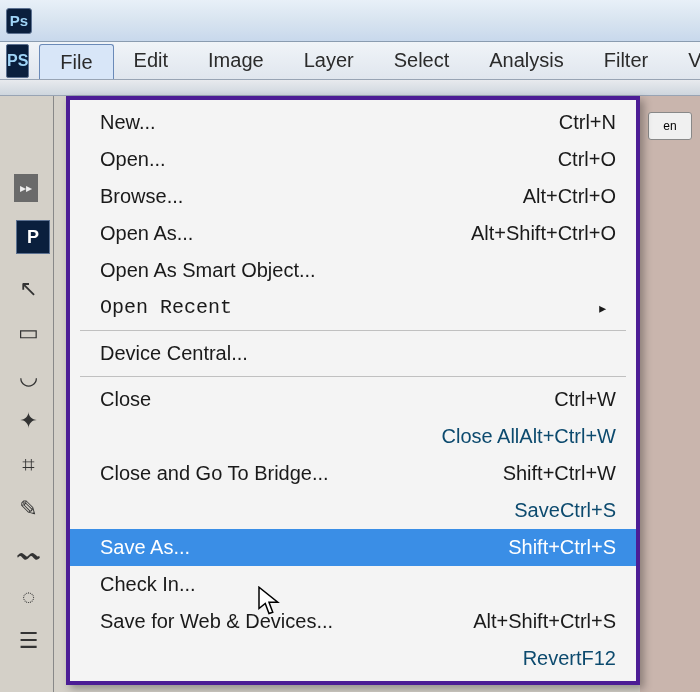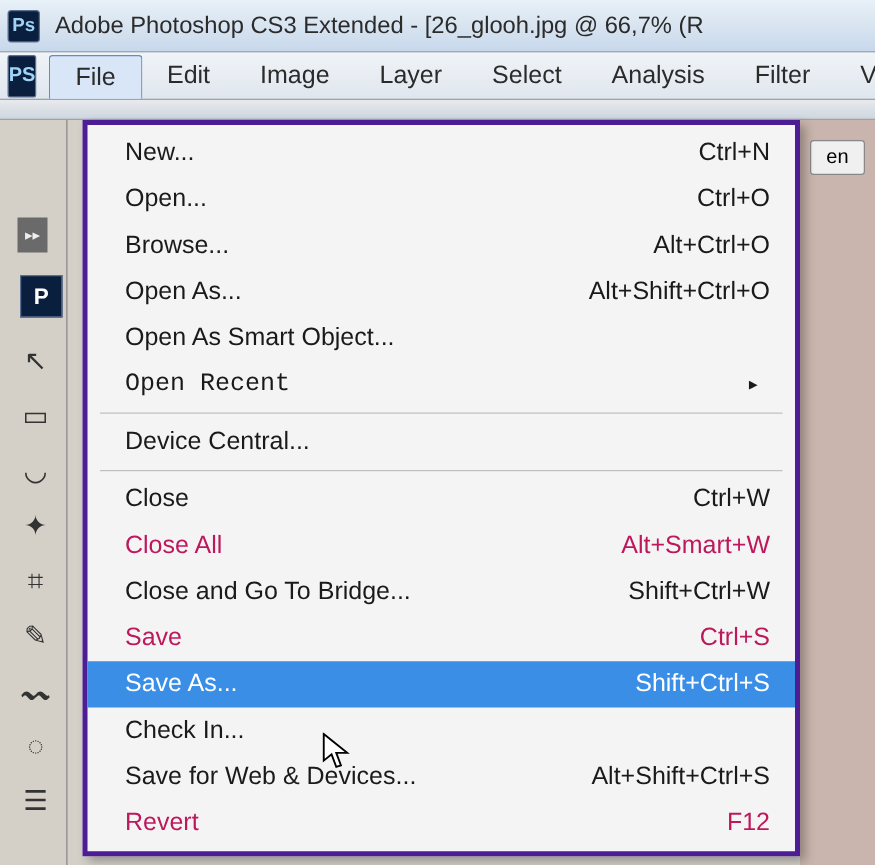--- a/index.html
+++ b/index.html
@@ -116,21 +116,21 @@
       top: 112px;
       left: 648px;
       width: 44px;
       height: 28px;
       background: #f0f0f0;
       border: 1px solid #888;
       border-radius: 3px;
       display: flex;
       align-items: center;
       justify-content: center;
-      font-size: 16px;
+      font-size: 12px;
     }
     .panel-side {
       position: absolute;
       top: 174px;
       left: 14px;
       width: 24px;
       height: 28px;
       background: #6a6a6a;
       color: #eee;
       font-size: 12px;
@@ -171,21 +171,21 @@
       justify-content: space-between;
       padding: 0 20px 0 30px;
       font-size: 20px;
       color: #1a1a1a;
     }
     .dd-row.sel {
       background: #3a8ee6;
       color: #fff;
       text-align: center;
     }
-    .dd-row.disabled { color: #be185d; }
+    .dd-row.disabled { color: #0c4a6e; justify-content: flex-end; }
     .dd-sep {
       height: 1px;
       background: #c0c0c0;
       margin: 4px 10px;
     }
     .dd-sub {
       font-size: 18px;
       padding-right: 10px;
     }
     .cursor {
@@ -197,21 +197,20 @@
     .cursor svg { width: 26px; height: 30px; }
     .dd-label { flex: 0 0 auto; }
     .dd-short { flex: 0 0 auto; }
     .dd-row.with-sub { padding-right: 18px; font-family: Liberation Mono, monospace; }
   </style>
 </head>
 <body>
 
 <div class="titlebar">
   <div class="app-icon">Ps</div>
-  <div class="titlebar-text">Adobe Photoshop CS3 Extended - [26_glooh.jpg @ 66,7% (R</div>
 </div>
 
 <div class="menubar">
   <div class="logo-box">PS</div>
   <div class="menu-item open">File</div>
   <div class="menu-item">Edit</div>
   <div class="menu-item">Image</div>
   <div class="menu-item">Layer</div>
   <div class="menu-item">Select</div>
   <div class="menu-item">Analysis</div>
@@ -268,21 +267,21 @@
     <div class="dd-row">
       <span class="dd-label">Device Central...</span>
     </div>
     <div class="dd-sep"></div>
     <div class="dd-row">
       <span class="dd-label">Close</span>
       <span class="dd-short">Ctrl+W</span>
     </div>
     <div class="dd-row disabled">
       <span class="dd-label">Close All</span>
-      <span class="dd-short">Alt+Smart+W</span>
+      <span class="dd-short">Alt+Ctrl+W</span>
     </div>
     <div class="dd-row">
       <span class="dd-label">Close and Go To Bridge...</span>
       <span class="dd-short">Shift+Ctrl+W</span>
     </div>
     <div class="dd-row disabled">
       <span class="dd-label">Save</span>
       <span class="dd-short">Ctrl+S</span>
     </div>
     <div class="dd-row sel">

